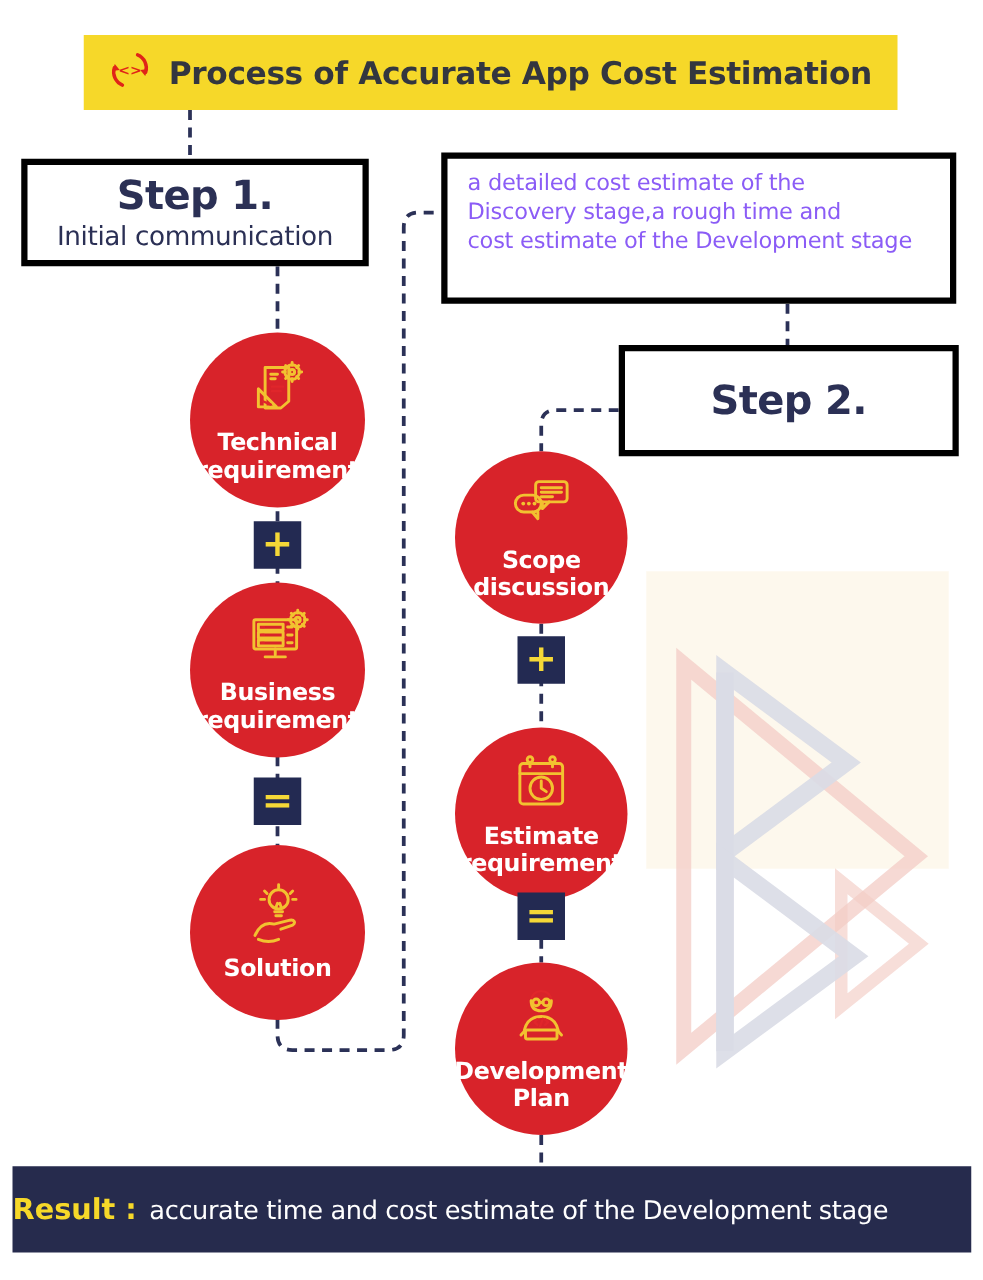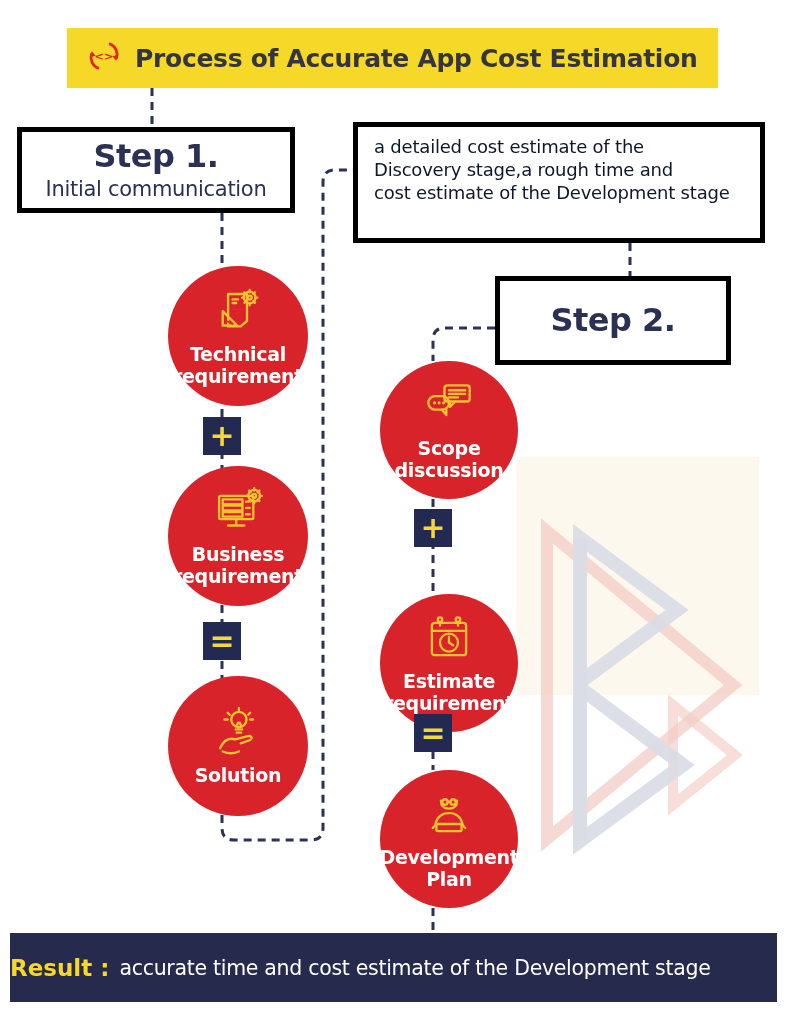--- a/index.html
+++ b/index.html
@@ -12,28 +12,28 @@
     position:absolute;left:67px;top:28px;width:651px;height:60px;background:#F6D829;
     display:flex;align-items:center;gap:12px;padding-left:18px;box-sizing:border-box;
   }
   .title-text{font-size:25px;font-weight:700;color:#33363F;letter-spacing:-0.3px;white-space:nowrap;}
   
   .ybox{position:absolute;background:#fff;border:5px solid #000000;box-sizing:border-box;}
   .step-box{text-align:center;display:flex;flex-direction:column;justify-content:center;}
   .step-title{font-size:32px;font-weight:800;color:#2B3055;line-height:1.1;letter-spacing:-0.5px;}
   .step-sub{font-size:21px;font-weight:500;color:#2B3055;letter-spacing:-0.3px;margin-top:2px;}
   #step1{left:17px;top:127px;width:278px;height:86px;}
-  #step2{left:495px;top:276px;width:236px;height:89px;}
+  #step2{left:495px;top:276px;width:272px;height:89px;}
   #result-box{left:353px;top:122px;width:412px;height:121px;padding:8px 6px 0 16px;}
   .result-label{font-size:23px;font-weight:800;color:#2B3055;margin-bottom:3px;}
-  .result-line{font-size:18px;font-weight:500;color:#0f172a;line-height:1.28;letter-spacing:-0.2px;white-space:nowrap;}
+  .result-line{font-size:18px;font-weight:500;color:#8b5cf6;line-height:1.28;letter-spacing:-0.2px;white-space:nowrap;}
   
   .circle{
     position:absolute;border-radius:50%;background:#D8232A;color:#fff;
-    display:flex;flex-direction:column;align-items:center;justify-content:center;text-align:center;margin-left:16px;
+    display:flex;flex-direction:column;align-items:center;justify-content:center;text-align:center;
   }
   .c-left{width:140px;height:140px;left:152px;}
   .c-right{width:138px;height:138px;left:364px;}
   .node-icon{display:block;margin-bottom:4px;line-height:0;}
   .node-label{font-size:19px;font-weight:600;line-height:1.18;letter-spacing:-0.3px;}
   
   .op{
     position:absolute;width:38px;height:38px;background:#232A52;color:#F5D837;
     display:flex;align-items:center;justify-content:center;font-size:30px;font-weight:800;line-height:1;
   }
@@ -187,21 +187,21 @@
             <circle cx="24" cy="26.5" r="1.7"></circle>
         </g>
       </svg>
     </span>
     <div class="node-label">Scope</div>
     <div class="node-label">discussion</div>
   </div>
 
   <div class="op" style="left:414px;top:509px">+</div>
 
-  <div class="circle c-right" style="top:594px">
+  <div class="circle c-right" style="top:582px">
     <span class="node-icon">
       <svg width="54" height="54" viewBox="0 0 60 60">
         <g class="ic">
           <rect x="11" y="12" width="38" height="36" rx="3"></rect>
           <circle cx="20" cy="8.5" r="2.5"></circle>
             <circle cx="40" cy="8.5" r="2.5"></circle>
           <path d="M20,11 v4 M40,11 v4 M11,21 h38"></path>
           <circle cx="30" cy="34" r="10"></circle>
           <path d="M30,34 V27.5 M30,34 l4.5,3"></path>
         </g>

